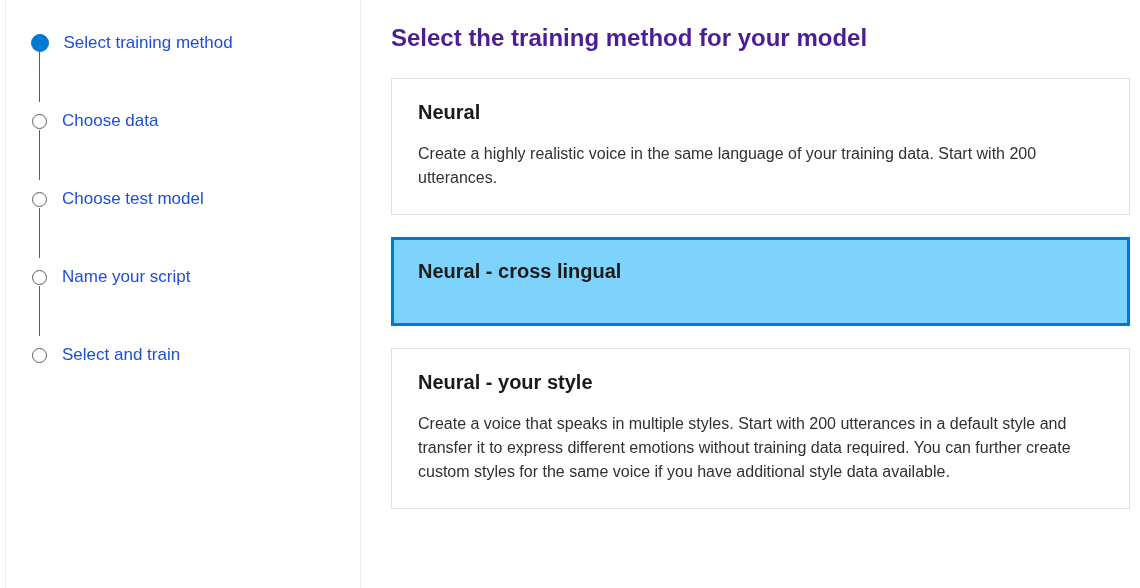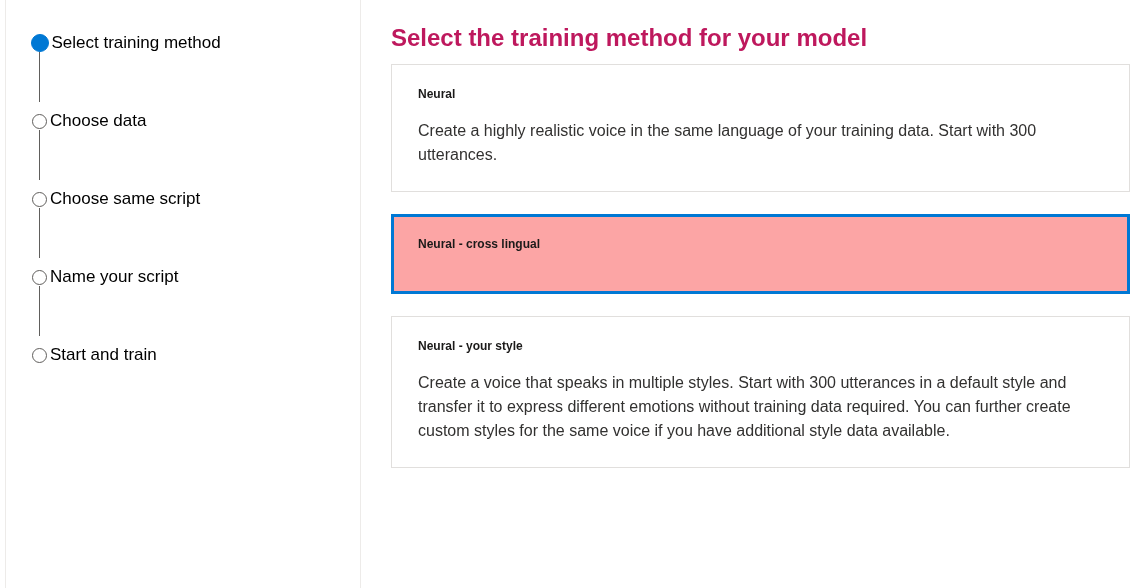--- a/index.html
+++ b/index.html
@@ -63,49 +63,49 @@
     .step-connector {
       position: absolute;
       left: 7px;
       top: 28px;
       width: 1px;
       height: 50px;
       background: #605e5c;
       z-index: 1;
     }
     .step-label {
-      margin-left: 3px;
+      margin-left: 15px;
       font-size: 17px;
-      color: #000000;
+      color: #1d4ed8;
     }
     .main {
       flex: 1;
       padding: 24px 10px 24px 30px;
       overflow: hidden;
     }
     .page-title {
       font-size: 24px;
       font-weight: 700;
-      color: #be185d;
-      margin-bottom: 12px;
+      color: #4c1d95;
+      margin-bottom: 26px;
     }
     .option-card {
       border: 1px solid #e1dfdd;
       padding: 22px 26px 24px 26px;
       margin-bottom: 22px;
       cursor: pointer;
       background: #ffffff;
     }
     .option-card.selected {
       border: 3px solid #0078d4;
-      background: #fca5a5;
+      background: #7dd3fc;
       padding: 20px 8px 22px 24px;
     }
     .option-title {
-      font-size: 12px;
+      font-size: 20px;
       font-weight: 700;
       color: #1b1a19;
       margin-bottom: 18px;
     }
     .option-description {
       font-size: 16px;
       line-height: 1.5;
       color: #323130;
     }
   </style>
@@ -122,43 +122,43 @@
       <span class="step-label">Select training method</span>
     </li>
     <li class="step-item">
       <span class="step-indicator"></span>
       <span class="step-connector"></span>
       <span class="step-label">Choose data</span>
     </li>
     <li class="step-item">
       <span class="step-indicator"></span>
       <span class="step-connector"></span>
-      <span class="step-label">Choose same script</span>
+      <span class="step-label">Choose test model</span>
     </li>
     <li class="step-item">
       <span class="step-indicator"></span>
       <span class="step-connector"></span>
       <span class="step-label">Name your script</span>
     </li>
     <li class="step-item">
       <span class="step-indicator"></span>
-      <span class="step-label">Start and train</span>
+      <span class="step-label">Select and train</span>
     </li>
   </ul>
 </nav>
 
 <main class="main">
   <h1 class="page-title">Select the training method for your model</h1>
 
   <div class="option-card">
     <div class="option-title">Neural</div>
-    <div class="option-description">Create a highly realistic voice in the same language of your training data. Start with 300 utterances.</div>
+    <div class="option-description">Create a highly realistic voice in the same language of your training data. Start with 200 utterances.</div>
   </div>
 
   <div class="option-card selected">
     <div class="option-title">Neural - cross lingual</div>
   </div>
 
   <div class="option-card">
     <div class="option-title">Neural - your style</div>
-    <div class="option-description">Create a voice that speaks in multiple styles. Start with 300 utterances in a default style and transfer it to express different emotions without training data required. You can further create custom styles for the same voice if you have additional style data available.</div>
+    <div class="option-description">Create a voice that speaks in multiple styles. Start with 200 utterances in a default style and transfer it to express different emotions without training data required. You can further create custom styles for the same voice if you have additional style data available.</div>
   </div>
 </main>
 
 </body></html>

